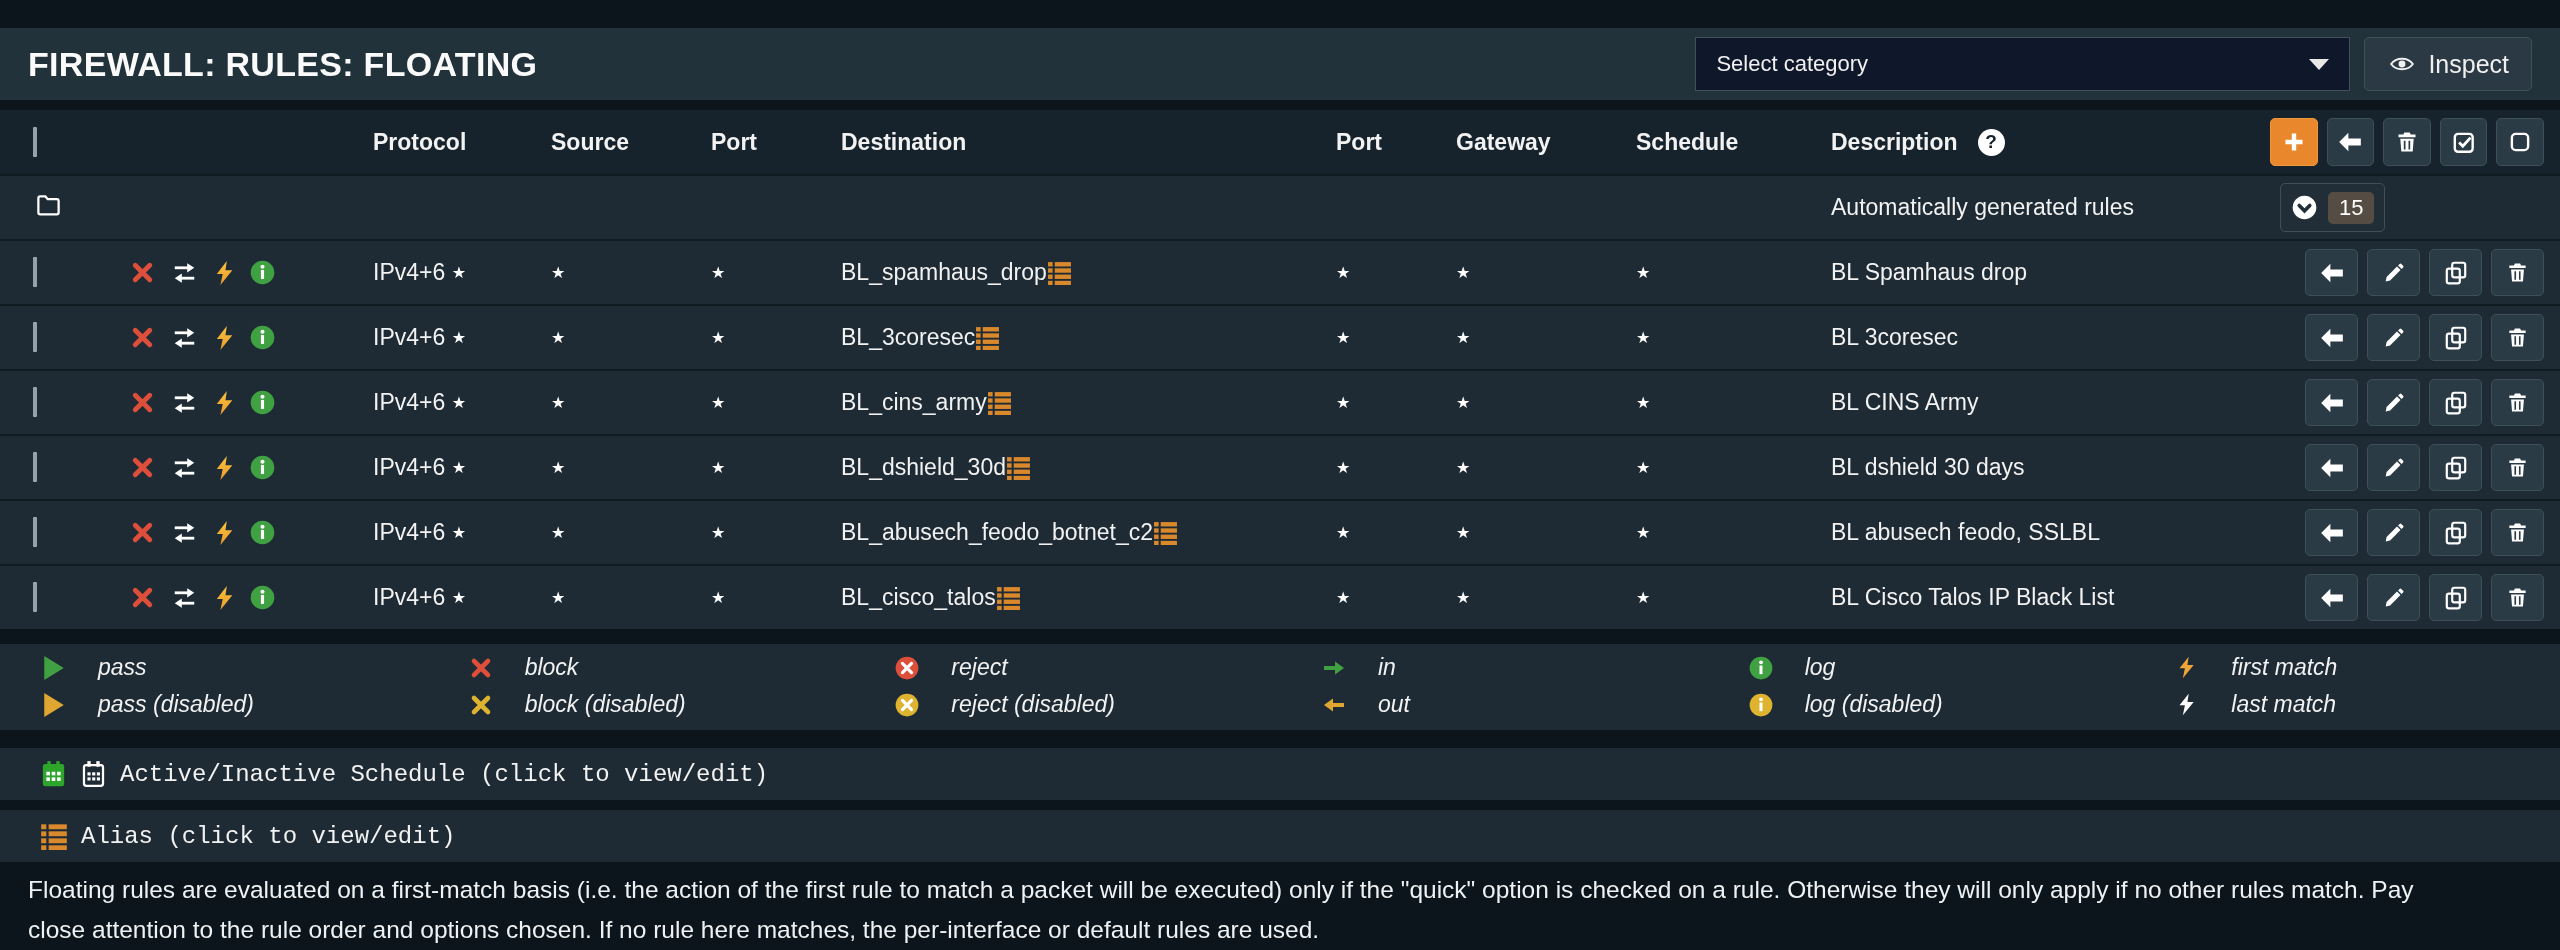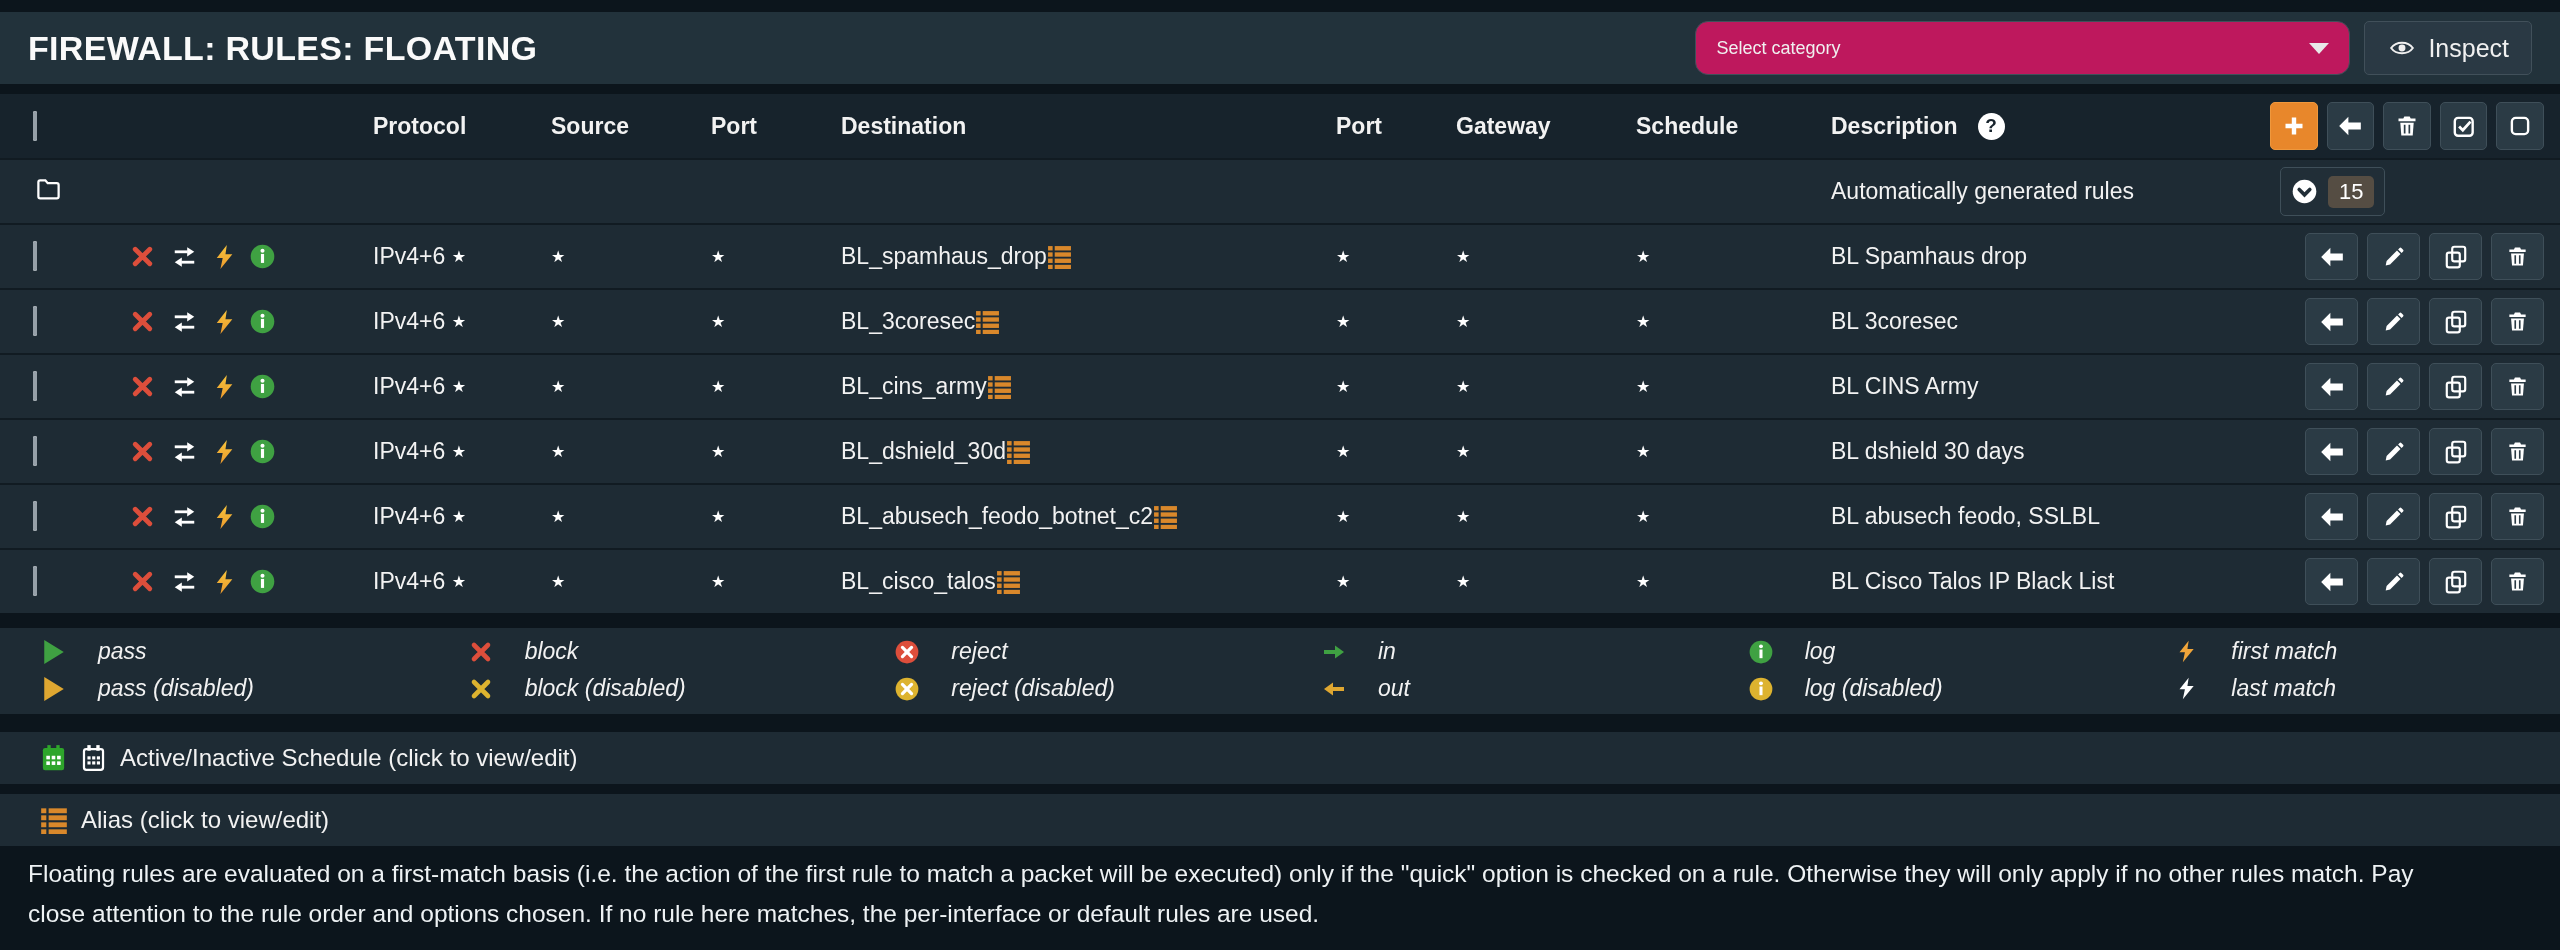--- a/index.html
+++ b/index.html
@@ -4,29 +4,29 @@
 <style>
   * { margin:0; padding:0; box-sizing:border-box; }
   html,body { width:2560px; height:950px; overflow:hidden; }
   body {
     background:#0c151c;
     font-family:"Liberation Sans", sans-serif;
     color:#f2f2f2;
   }
   
   .topbar {
-    margin-top:12px; height:72px; background:#22323b;
+    margin-top:28px; height:72px; background:#22323b;
     display:flex; align-items:center; padding:0 28px;
   }
   .page-title { font-size:34px; font-weight:bold; color:#fafafa; letter-spacing:.3px; }
   .topbar-right { margin-left:auto; display:flex; align-items:center; gap:14px; }
   .select-control {
-    width:655px; height:54px; background:#be185d; border:1px solid #41505a;
-    border-radius:13px; display:flex; align-items:center; padding:0 20px;
-    font-size:18px; color:#f0f0f0; cursor:pointer;
+    width:655px; height:54px; background:#0f172a; border:1px solid #41505a;
+    border-radius:0; display:flex; align-items:center; padding:0 20px;
+    font-size:22px; color:#f0f0f0; cursor:pointer;
   }
   .caret-down {
     margin-left:auto; width:0; height:0;
     border-left:10px solid transparent; border-right:10px solid transparent;
     border-top:11px solid #e8e8e8;
   }
   .inspect-btn {
     height:54px; background:#2a3944; border:1px solid #41505a; border-radius:5px;
     display:flex; align-items:center; gap:11px; padding:0 22px; font-size:25px;
     color:#f0f0f0; cursor:pointer;
@@ -81,21 +81,21 @@
   
   .legend {
     margin-top:15px; background:#1e2b34; padding:5px 0 7px;
     display:grid; grid-template-columns:repeat(6,1fr);
   }
   .legend-item { display:flex; align-items:center; gap:30px; padding-left:40px; height:37px; font-size:23px;font-style:italic; }
   .legend-item .icon { width:28px; justify-content:center; }
   
   .info-row {
     background:#1e2b34; height:52px; display:flex; align-items:center;
-    padding-left:40px; gap:13px; font-size:24px;
+    padding-left:40px; gap:13px; font-size:24px;font-family:Liberation Mono, monospace;
   }
   .info-row.schedule { margin-top:18px; }
   .info-row.alias { margin-top:10px; }
   
   .footer-note { padding:8px 30px 0 28px; font-size:24.5px; line-height:40px; color:#eef2f4; }
 </style>
 </head>
 <body>
 
 <div class="topbar">

